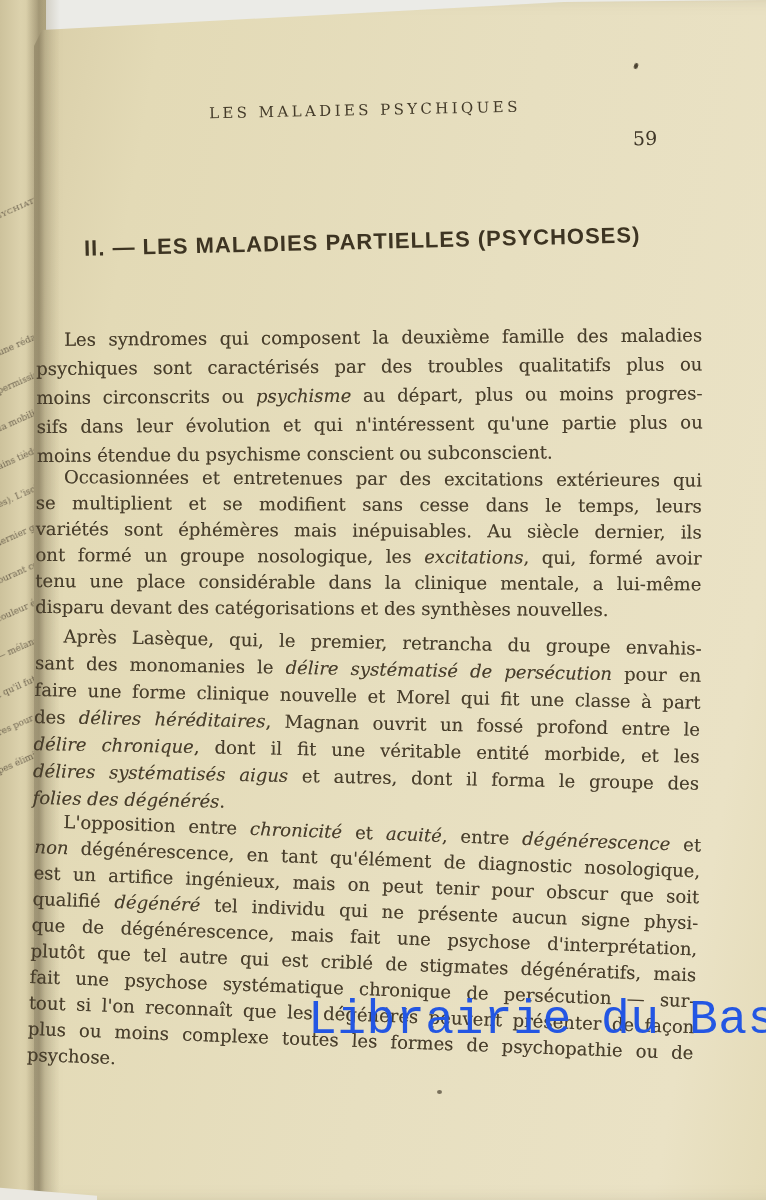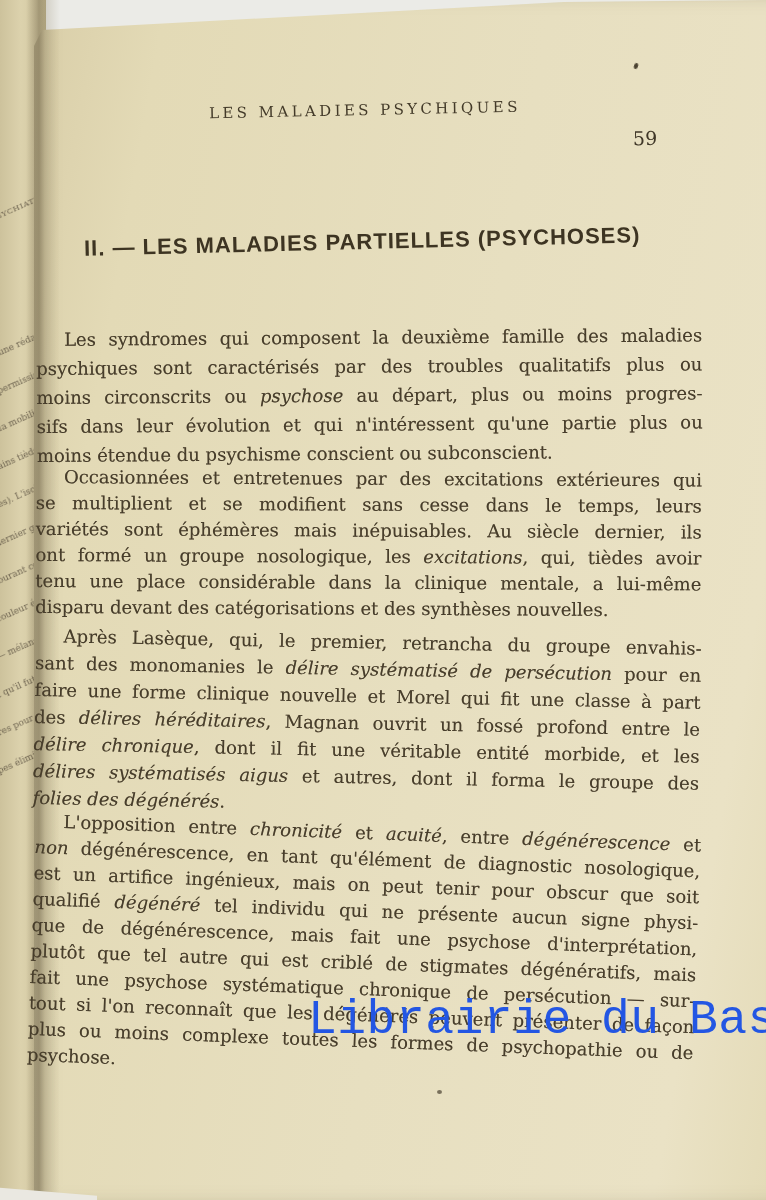--- a/index.html
+++ b/index.html
@@ -111,29 +111,29 @@
   <div class="running-title">LES MALADIES PSYCHIQUES</div>
 
   <div class="page-number">59</div>
 
   <div class="section-heading">II. — LES MALADIES PARTIELLES (PSYCHOSES)</div>
 
   <div id="paragraphs">
       <div class="paragraph" style="top: 325px; line-height: 29px; transform: rotate(-0.4deg);">
         <div class="line first"><span>Les syndromes qui composent la deuxième famille des maladies</span></div>
         <div class="line"><span>psychiques sont caractérisés par des troubles qualitatifs plus ou</span></div>
-        <div class="line"><span>moins circonscrits ou </span><i>psychose</i><span> au départ, plus ou moins progres-</span></div>
+        <div class="line"><span>moins circonscrits ou </span><i>psychisme</i><span> au départ, plus ou moins progres-</span></div>
         <div class="line"><span>sifs dans leur évolution et qui n'intéressent qu'une partie plus ou</span></div>
         <div class="line last"><span>moins étendue du psychisme conscient ou subconscient.</span></div>
       </div>
       <div class="paragraph" style="top: 464px; line-height: 26px; transform: rotate(0.3deg);">
         <div class="line first"><span>Occasionnées et entretenues par des excitations extérieures qui</span></div>
         <div class="line"><span>se multiplient et se modifient sans cesse dans le temps, leurs</span></div>
         <div class="line"><span>variétés sont éphémères mais inépuisables. Au siècle dernier, ils</span></div>
-        <div class="line"><span>ont formé un groupe nosologique, les </span><i>excitations</i><span>, qui, tièdes avoir</span></div>
+        <div class="line"><span>ont formé un groupe nosologique, les </span><i>excitations</i><span>, qui, formé avoir</span></div>
         <div class="line"><span>tenu une place considérable dans la clinique mentale, a lui-même</span></div>
         <div class="line last"><span>disparu devant des catégorisations et des synthèses nouvelles.</span></div>
       </div>
       <div class="paragraph" style="top: 622px; line-height: 27px; transform: rotate(1.1deg);">
         <div class="line first"><span>Après Lasèque, qui, le premier, retrancha du groupe envahis-</span></div>
         <div class="line"><span>sant des monomanies le </span><i>délire systématisé de persécution</i><span> pour en</span></div>
         <div class="line"><span>faire une forme clinique nouvelle et Morel qui fit une classe à part</span></div>
         <div class="line"><span>des </span><i>délires héréditaires</i><span>, Magnan ouvrit un fossé profond entre le</span></div>
         <div class="line"><i>délire chronique</i><span>, dont il fit une véritable entité morbide, et les</span></div>
         <div class="line"><i>délires systématisés aigus</i><span> et autres, dont il forma le groupe des</span></div>

